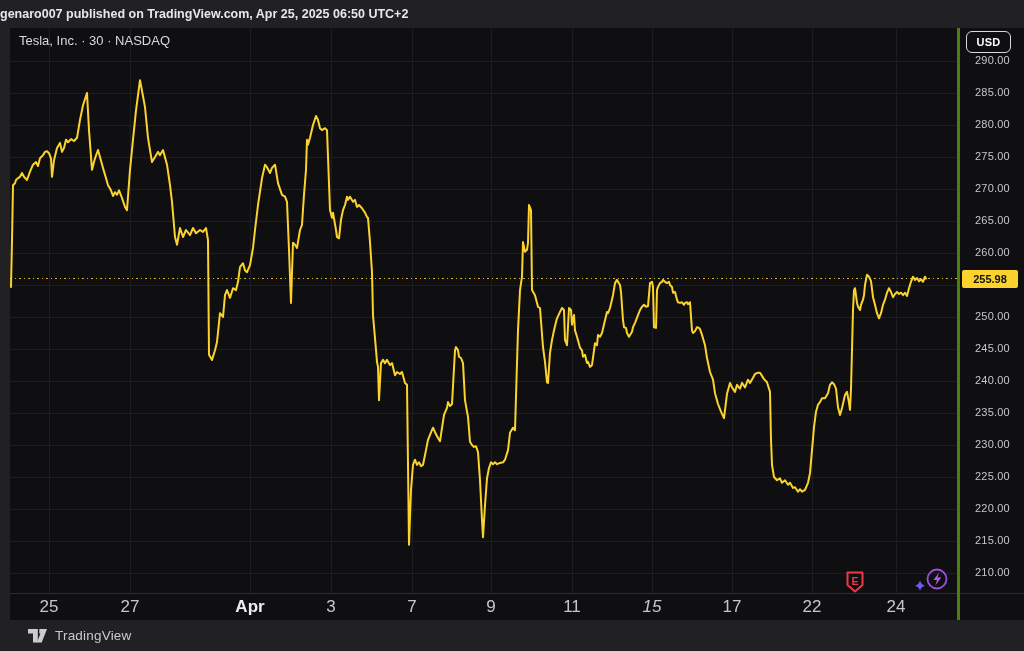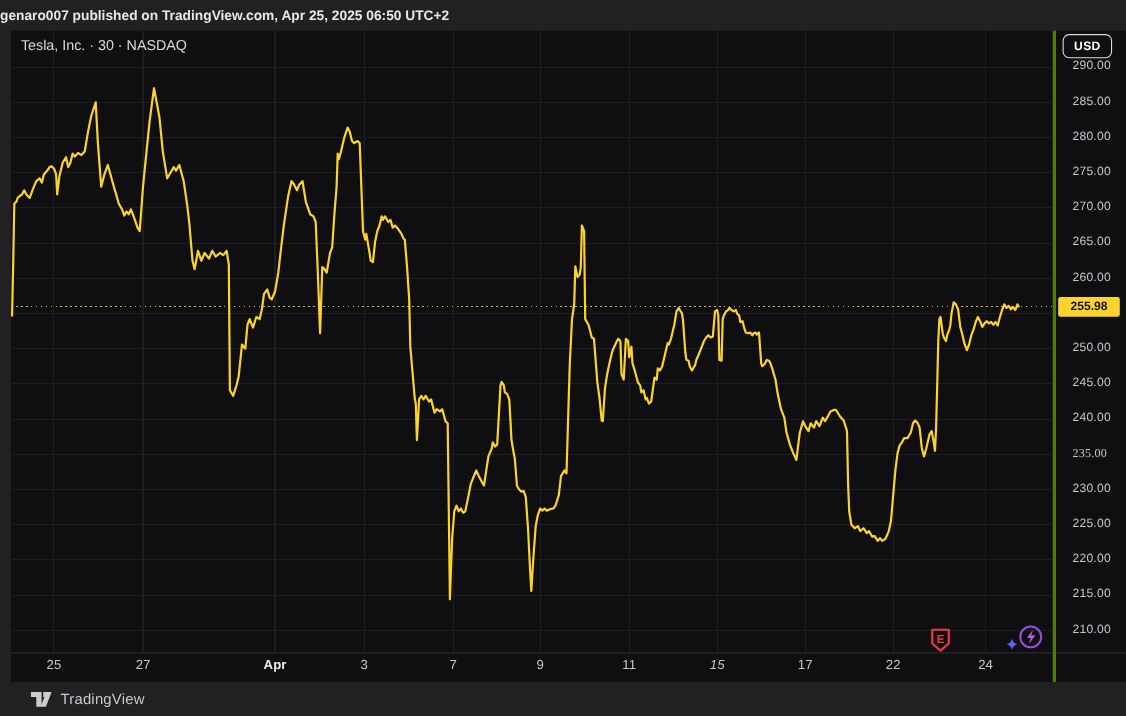--- a/index.html
+++ b/index.html
@@ -19,21 +19,21 @@
     color:#fff;font-size:11px;font-weight:700;display:flex;align-items:center;justify-content:center;
     box-sizing:border-box;background:#0f0f11;z-index:4;letter-spacing:.3px}
 
   .price-axis{position:absolute;left:947px;top:0;width:67px;height:592px;border-left:3px solid #4d7c0f;box-sizing:border-box}
   .plabel{position:absolute;left:15px;font-size:11px;color:#c5c7cb;letter-spacing:.2px;z-index:1}
   .ptag{position:absolute;left:2px;width:56px;height:18px;background:#fcd32d;color:#131313;font-size:11px;font-weight:700;
     display:flex;align-items:center;justify-content:center;border-radius:2px;z-index:2}
 
   .xsep{position:absolute;left:0;top:565px;width:1014px;height:1px;background:#2c2d31}
   .time-axis{position:absolute;left:0;top:565px;width:947px;height:27px}
-  .tlabel{position:absolute;top:4px;width:44px;text-align:center;font-size:12px;color:#c5c7cb}
+  .tlabel{position:absolute;top:4px;width:44px;text-align:center;font-size:17px;color:#c5c7cb}
   .tlabel.major{color:#ecedee;font-weight:700}
 
   .earnings-badge{position:absolute;left:835px;top:543px;width:20px;height:22px;z-index:2}
   .boost-icon{position:absolute;left:905px;top:538px;width:36px;height:30px;z-index:2}
 
   .bottom-bar{position:absolute;left:0;top:620px;width:1024px;height:31px;background:#212124;
     display:flex;align-items:center;padding-left:28px;box-sizing:border-box;gap:8px}
   .brand-text{color:#c9cacd;font-size:13.5px;font-weight:400;letter-spacing:.2px}
 </style>
 </head>
@@ -88,21 +88,21 @@
       <div class="plabel" style="top: 58px;">285.00</div>
       <div class="plabel" style="top: 90px;">280.00</div>
       <div class="plabel" style="top: 122px;">275.00</div>
       <div class="plabel" style="top: 154px;">270.00</div>
       <div class="plabel" style="top: 186px;">265.00</div>
       <div class="plabel" style="top: 218px;">260.00</div>
       <div class="plabel" style="top: 250px;">255.00</div>
       <div class="plabel" style="top: 282px;">250.00</div>
       <div class="plabel" style="top: 314px;">245.00</div>
       <div class="plabel" style="top: 346px;">240.00</div>
-      <div class="plabel" style="top: 378px; font-family: Liberation Serif, serif;">235.00</div>
+      <div class="plabel" style="top: 378px;">235.00</div>
       <div class="plabel" style="top: 410px;">230.00</div>
       <div class="plabel" style="top: 442px;">225.00</div>
       <div class="plabel" style="top: 474px;">220.00</div>
       <div class="plabel" style="top: 506px;">215.00</div>
       <div class="plabel" style="top: 538px;">210.00</div>
       <div class="ptag" style="top: 241.728px;">255.98</div>
     </div>
 
   <div class="time-axis" id="time-axis">
       <div class="tlabel" style="left: 17px;">25</div>

